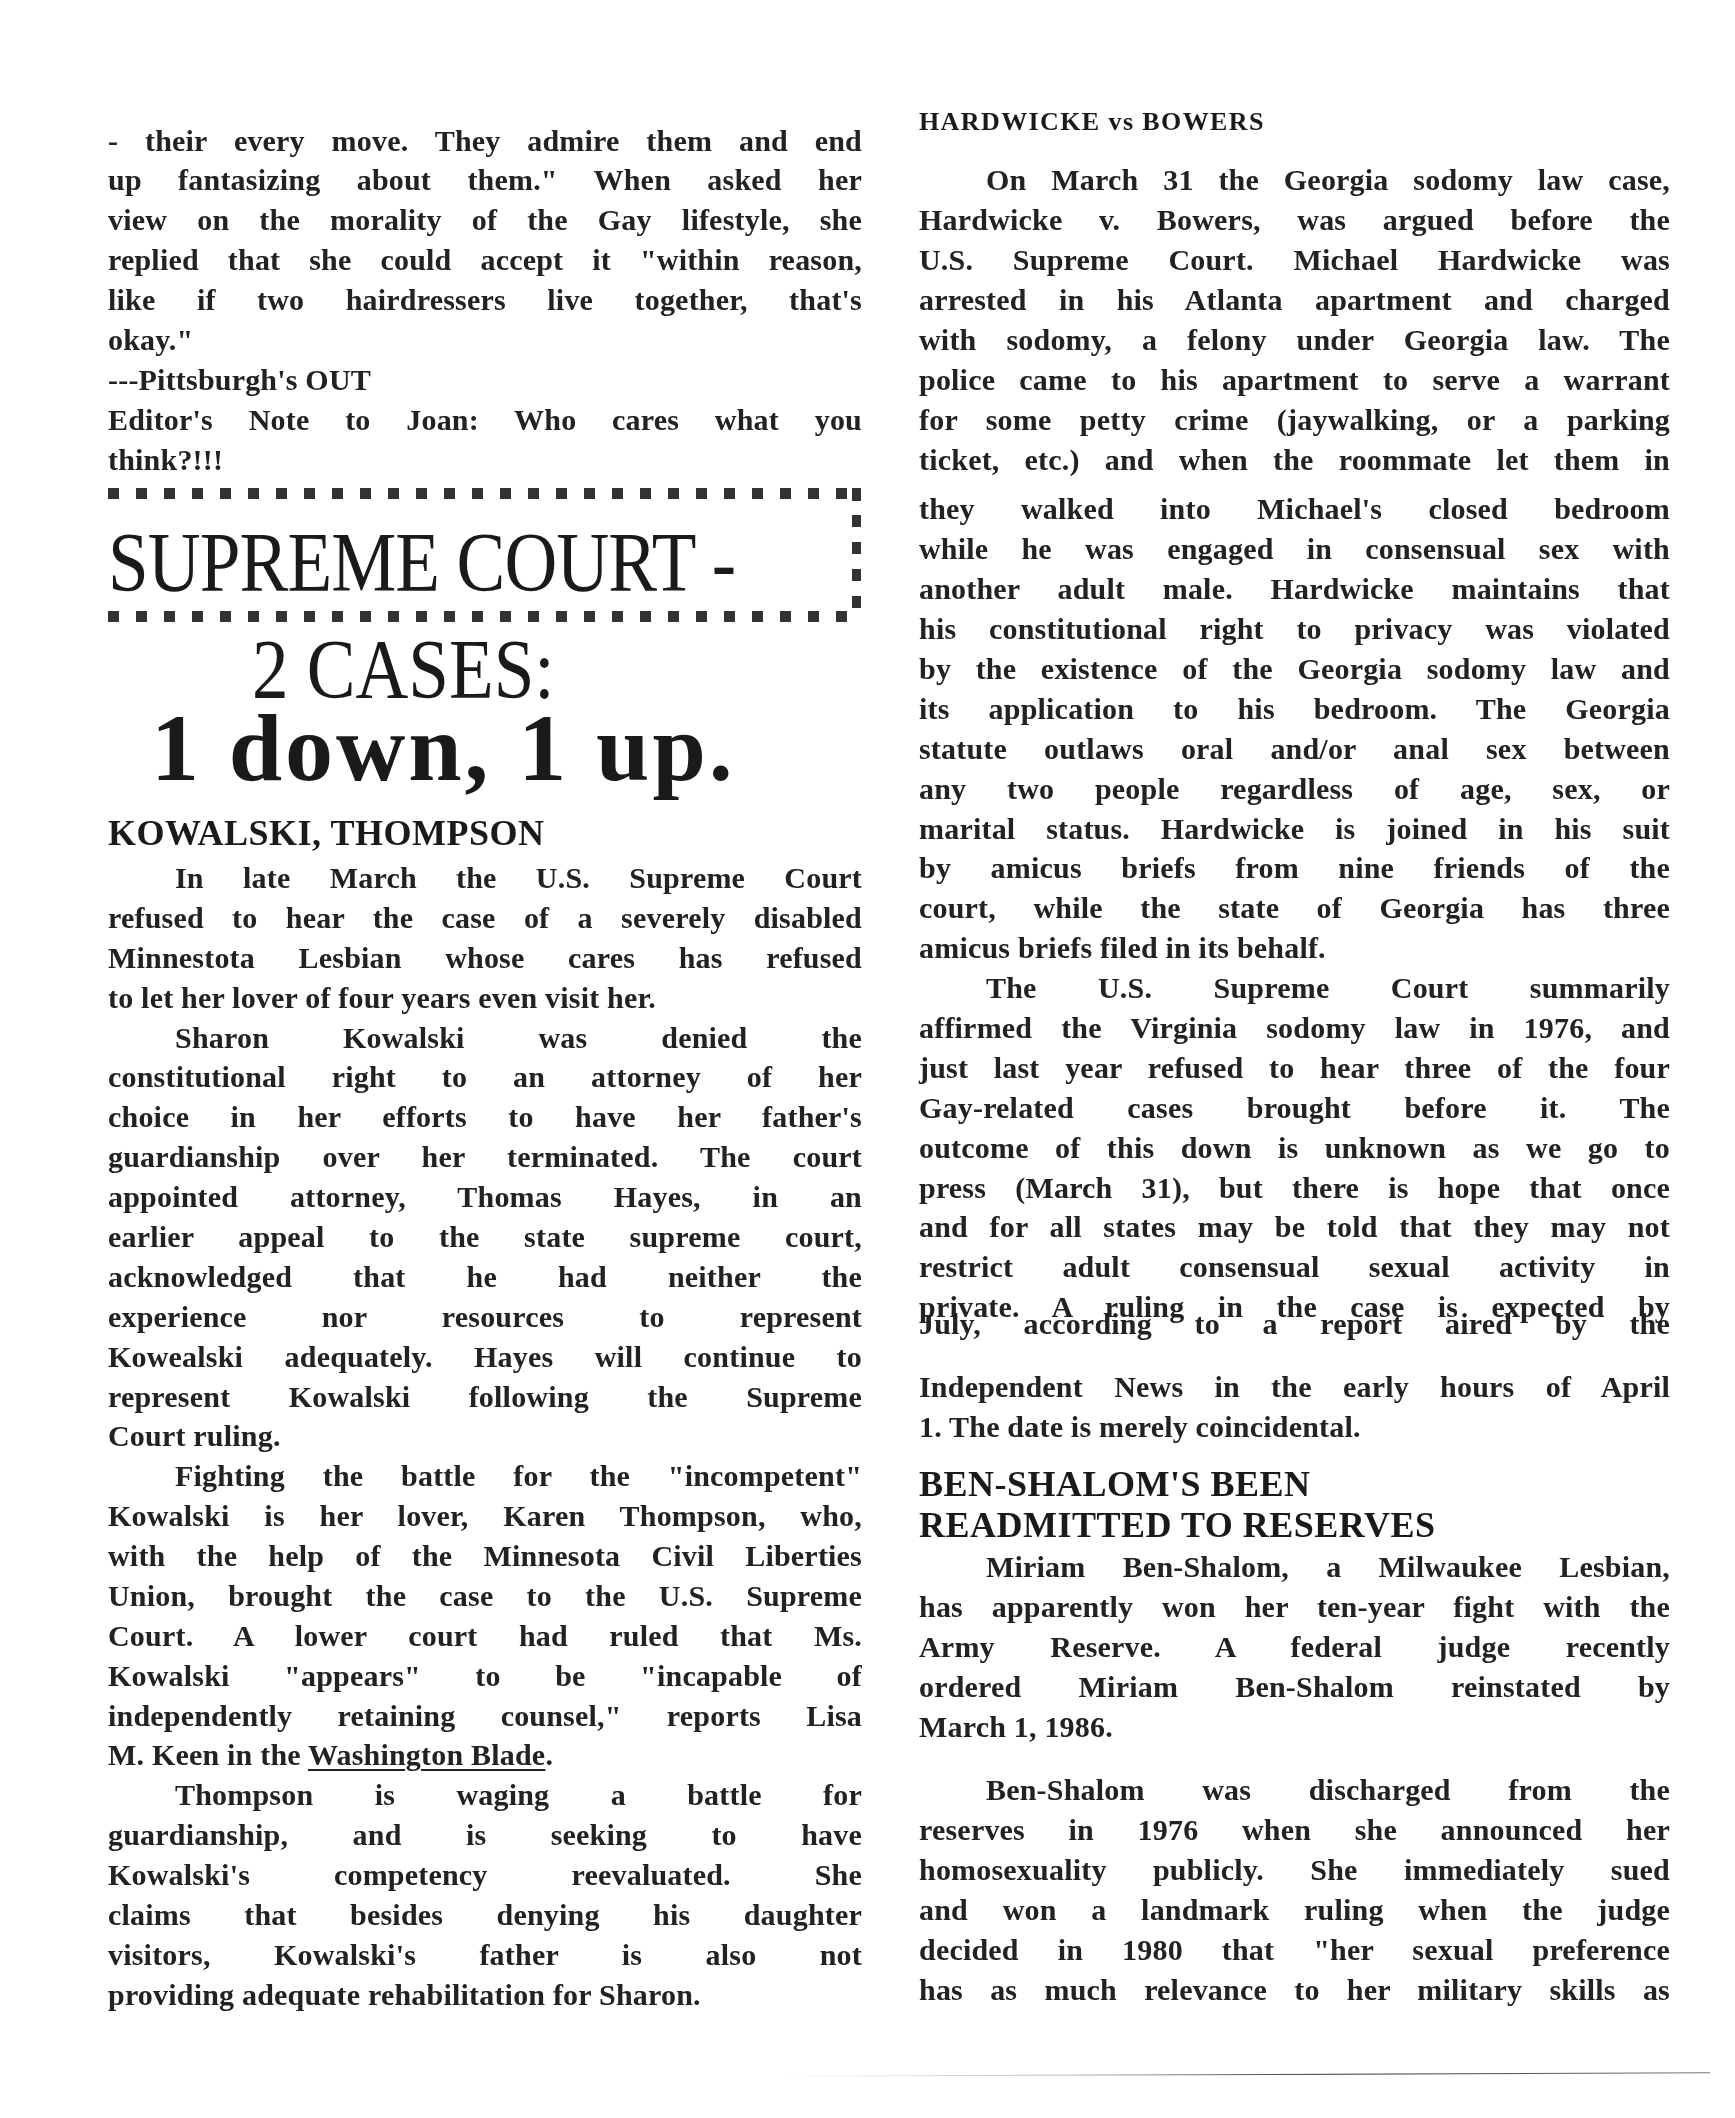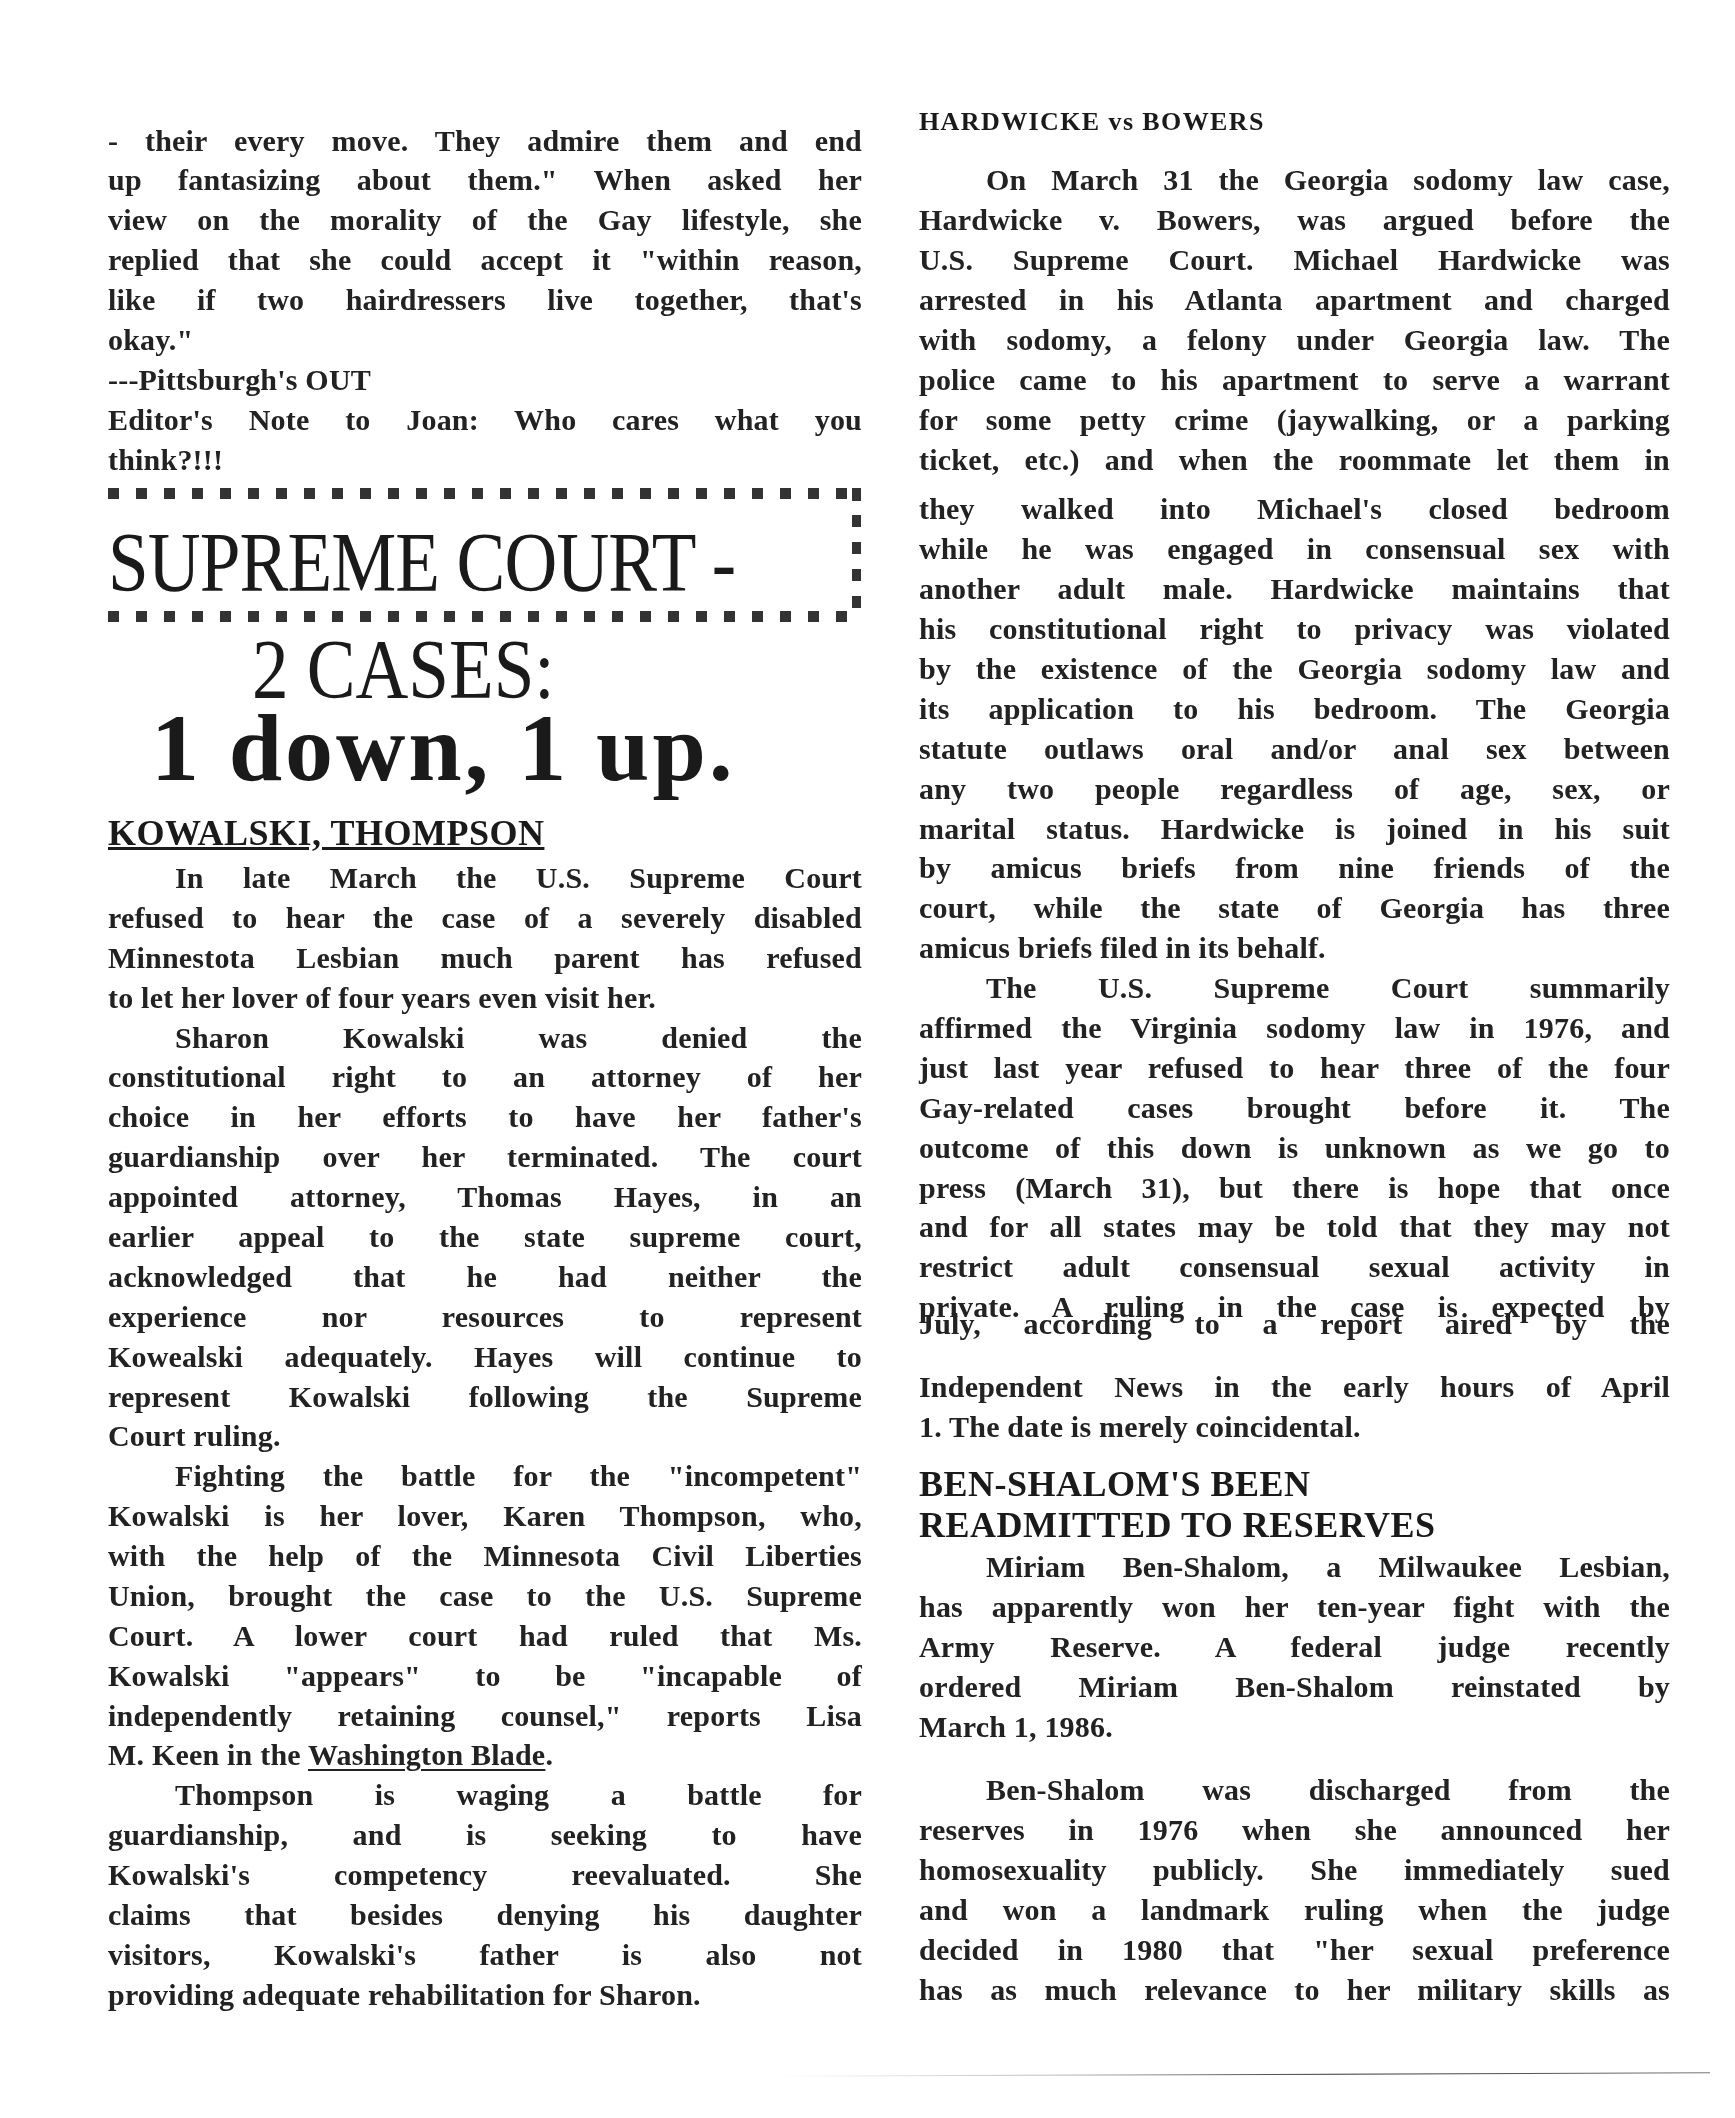--- a/index.html
+++ b/index.html
@@ -58,25 +58,25 @@
     <div class="line last" style="top:443px">think?!!!</div>
 
     <div class="dots-h" style="left:0; top:488px; width:754px;"></div>
     <div class="dots-v" style="left:744px; top:488px; height:129px;"></div>
     <div class="dots-h" style="left:0; top:611px; width:754px;"></div>
 
     <div class="head h-big1" style="top:513px;">SUPREME COURT -</div>
     <div class="head h-big2" style="top:620px; left:144px;">2 CASES:</div>
     <div class="head h-big3" style="top:692px; left:43px;">1 down, 1  up.</div>
 
-    <div class="head h-kow" style="top:812px;text-decoration:underline;">KOWALSKI, THOMPSON</div>
+    <div class="head h-kow" style="top:812px;">KOWALSKI, THOMPSON</div>
 
     <div class="line indent" style="top:861px">In late March the U.S. Supreme Court</div>
     <div class="line" style="top:901px">refused to hear the case of a severely disabled</div>
-    <div class="line" style="top:941px">Minnestota Lesbian much parent has refused</div>
+    <div class="line" style="top:941px">Minnestota Lesbian whose cares has refused</div>
     <div class="line last" style="top:981px">to let her lover of four years even visit her.</div>
     <div class="line indent" style="top:1021px">Sharon Kowalski was denied the</div>
     <div class="line" style="top:1060px">constitutional right to an attorney of her</div>
     <div class="line" style="top:1100px">choice in her efforts to have her father's</div>
     <div class="line" style="top:1140px">guardianship over her terminated. The court</div>
     <div class="line" style="top:1180px">appointed attorney, Thomas Hayes, in an</div>
     <div class="line" style="top:1220px">earlier appeal to the state supreme court,</div>
     <div class="line" style="top:1260px">acknowledged that he had neither the</div>
     <div class="line" style="top:1300px">experience nor resources to represent</div>
     <div class="line" style="top:1340px">Kowealski adequately. Hayes will continue to</div>

